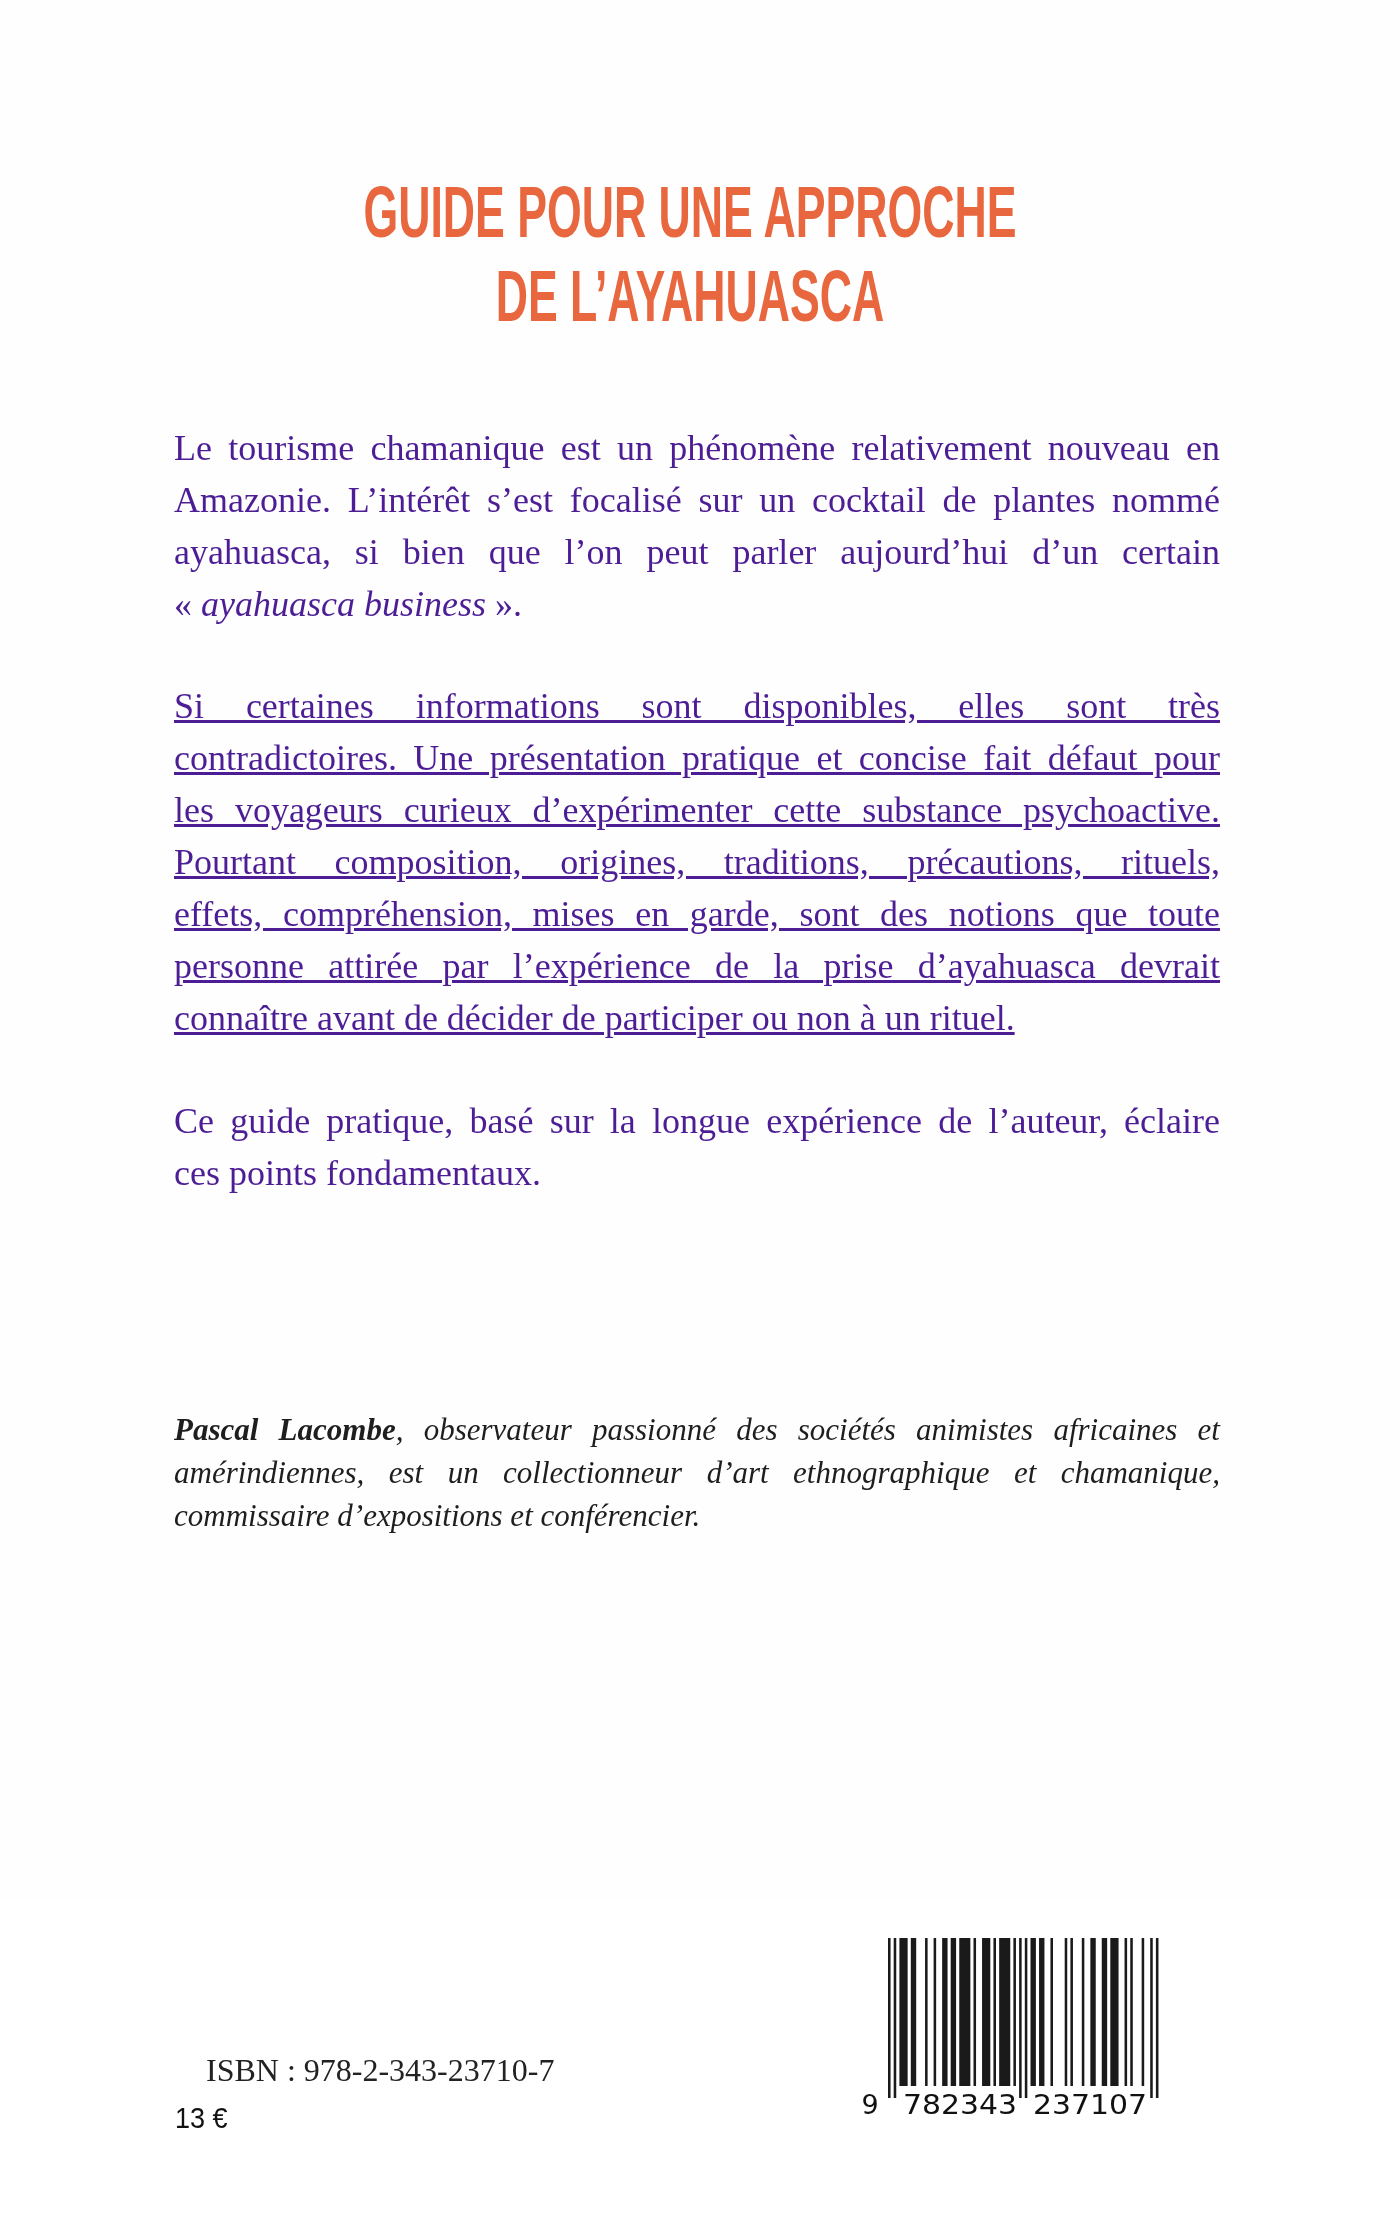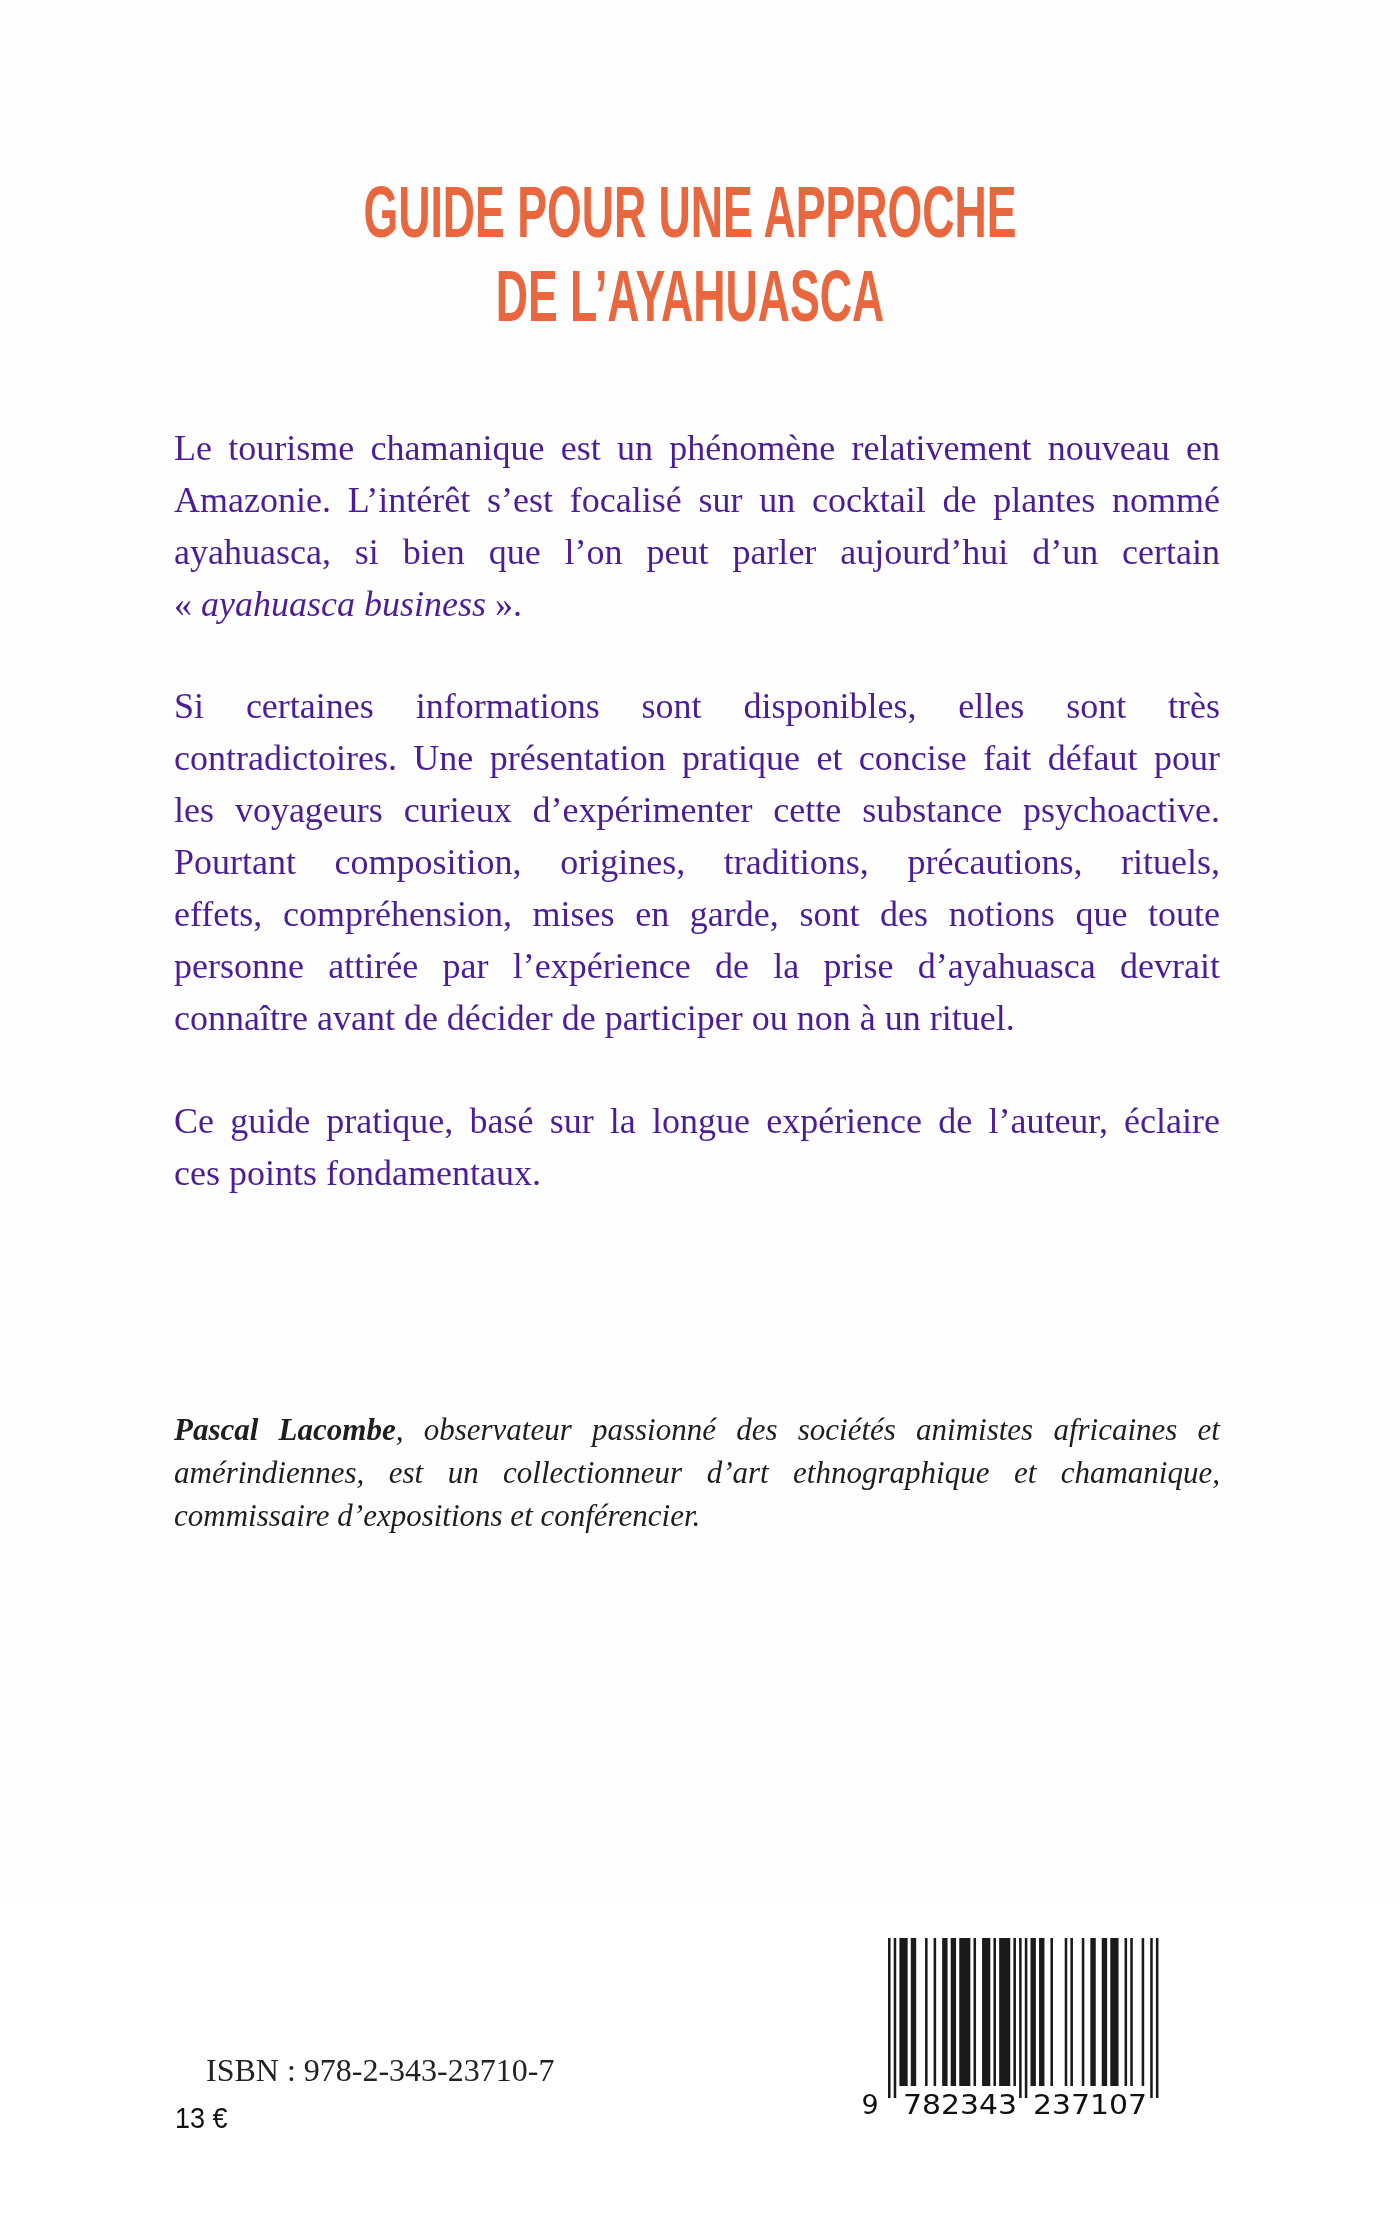--- a/index.html
+++ b/index.html
@@ -19,21 +19,21 @@
 
     .body-text {
       position: absolute; left: 174px; width: 1046px;
       font-family: "Liberation Serif", "DejaVu Serif", serif;
       color: #4c1d95; font-size: 36px; line-height: 52px;
       text-align: justify; text-align-last: left;
     }
     .body-text .line { display: block; white-space: nowrap; text-align: justify; text-align-last: justify; height: 52px; }
     .body-text .line.last { text-align-last: left; }
     .p1 { top: 422px; }
-    .p2 { top: 680px; }
+    .p2 { top: 680px; text-decoration: underline; }
     .p3 { top: 1095px; }
 
     .bio {
       position: absolute; left: 174px; width: 1046px; top: 1408px;
       font-family: "Liberation Serif", "DejaVu Serif", serif;
       font-style: italic; color: #1e1e1e; font-size: 31px; line-height: 43px;
     }
     .bio .line { display: block; white-space: nowrap; text-align-last: justify; height: 43px; }
     .bio .line.last { text-align-last: left; }
     .bio b { font-weight: 700; }

